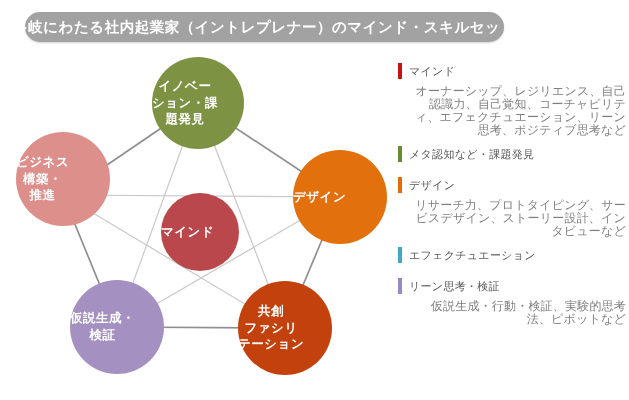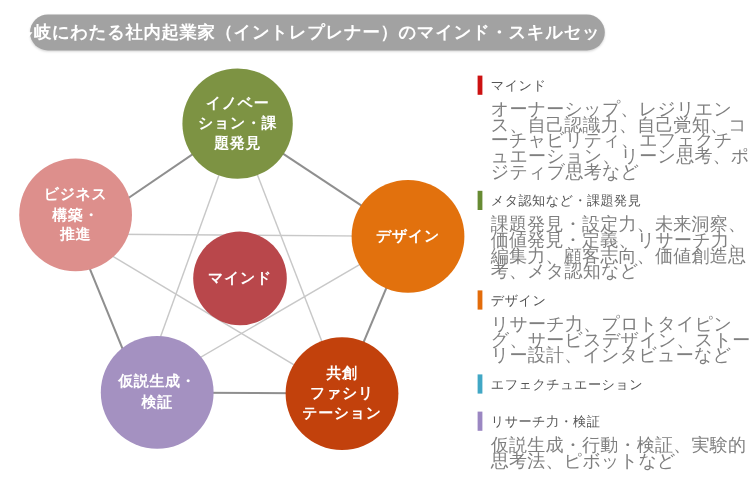--- a/index.html
+++ b/index.html
@@ -21,44 +21,45 @@
   .title-pill span{
     color:#ffffff;font-size:14.5px;font-weight:bold;letter-spacing:0.5px;
     white-space:nowrap;
   }
   
   #diagram-lines{position:absolute;left:0;top:0;width:400px;height:400px;}
   .edge{stroke:#8f8f8f;stroke-width:1.7;}
   .diag{stroke:#c8c8c8;stroke-width:1.2;}
   .node{
     position:absolute;border-radius:50%;
-    display:flex;align-items:center;justify-content:center;text-align:center;
+    display:flex;align-items:center;text-align:center;
   }
   .node .circle-label{
     color:#ffffff;font-size:12.5px;font-weight:bold;line-height:1.35;
     white-space:pre-line;letter-spacing:0.5px;
   }
   .node-innovation{left:152px;top:57px;width:92px;height:92px;}
   .node-business{left:16px;top:132px;width:94px;height:94px;}
   .node-design{left:293px;top:150px;width:94px;height:94px;}
   .node-mind{left:161px;top:193px;width:78px;height:78px;}
-  .node-hypothesis{left:84px;top:280px;width:94px;height:94px;}
+  .node-hypothesis{left:70px;top:280px;width:94px;height:94px;}
   .node-cocreation{left:238px;top:281px;width:94px;height:94px;}
   
   .legend{
     position:absolute;left:398px;top:63px;width:228px;
     display:flex;flex-direction:column;
   }
   .legend-item{margin-bottom:9px;}
   .legend-header{display:flex;align-items:center;gap:7px;margin-bottom:6px;}
   .legend-bar{width:4px;height:16px;flex:0 0 4px;}
   .legend-label{font-size:11px;color:#565656;letter-spacing:0.3px;}
   .legend-desc{
-    margin:0 0 0 11px;font-size:15px;color:#7f7f7f;line-height:13px;
+    margin:0 0 0 11px;font-size:12px;color:#7f7f7f;line-height:13px;
     letter-spacing:0.2px;
+    text-align:right;
   }
 </style>
 </head>
 <body>
 
 <div id="stage">
 
   <div class="title-pill" style="background-color: rgb(162, 162, 162);">
     <span>多岐にわたる社内起業家（イントレプレナー）のマインド・スキルセット</span>
   </div>
@@ -117,40 +118,39 @@
         <span class="legend-label">マインド</span>
       </div>
       <p class="legend-desc">オーナーシップ、レジリエンス、自己認識力、自己覚知、コーチャビリティ、エフェクチュエーション、リーン思考、ポジティブ思考など</p>
     </div>
 
     <div class="legend-item">
       <div class="legend-header">
         <span class="legend-bar" style="background-color: rgb(103, 139, 51);"></span>
         <span class="legend-label">メタ認知など・課題発見</span>
       </div>
-      <p class="legend-desc">課題発見・設定力、未来洞察、価値発見・定義、リサーチ力、編集力、顧客志向、価値創造思考、メタ認知など</p>
     </div>
 
     <div class="legend-item">
       <div class="legend-header">
         <span class="legend-bar" style="background-color: rgb(227, 108, 10);"></span>
         <span class="legend-label">デザイン</span>
       </div>
       <p class="legend-desc">リサーチ力、プロトタイピング、サービスデザイン、ストーリー設計、インタビューなど</p>
     </div>
 
     <div class="legend-item">
       <div class="legend-header">
         <span class="legend-bar" style="background-color: rgb(65, 167, 197);"></span>
         <span class="legend-label">エフェクチュエーション</span>
       </div>
     </div>
 
     <div class="legend-item">
       <div class="legend-header">
         <span class="legend-bar" style="background-color: rgb(155, 135, 194);"></span>
-        <span class="legend-label">リサーチ力・検証</span>
+        <span class="legend-label">リーン思考・検証</span>
       </div>
       <p class="legend-desc">仮説生成・行動・検証、実験的思考法、ピボットなど</p>
     </div>
 
   </div>
 </div>
 
 </body></html>

